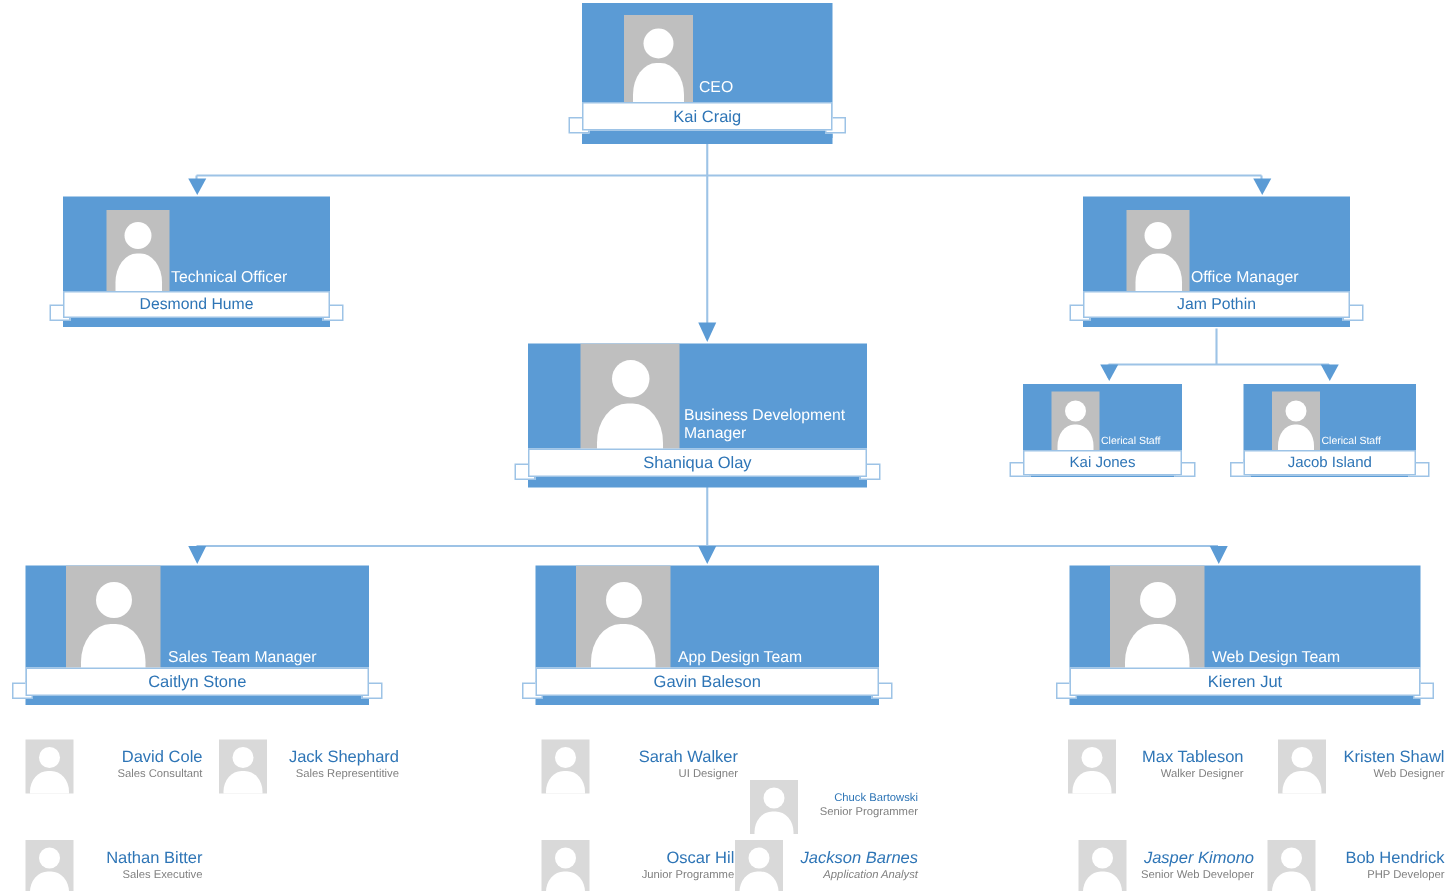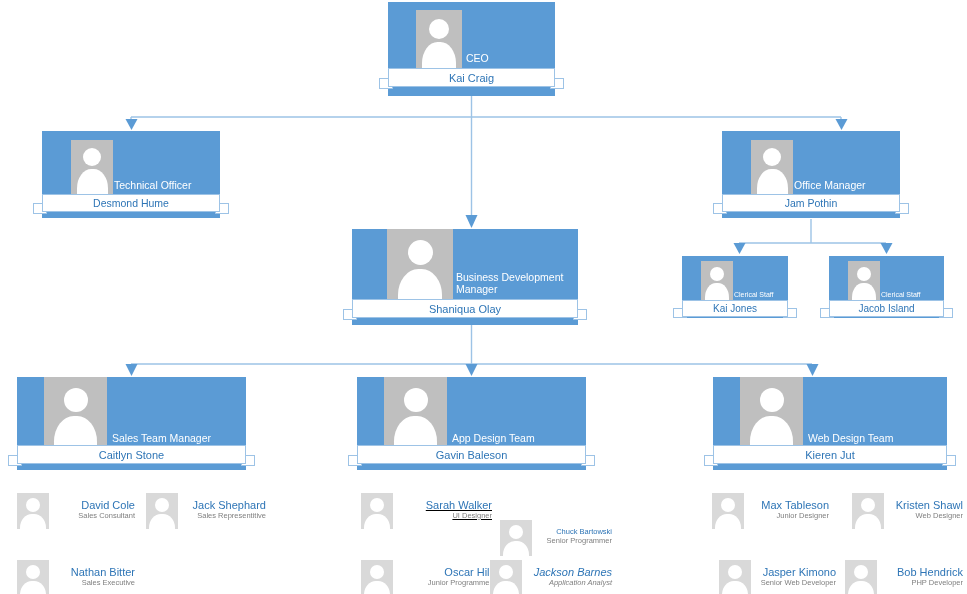--- a/index.html
+++ b/index.html
@@ -361,21 +361,21 @@
       <span class="staff-name" style="font-size:11px;">Nathan Bitter</span>
       <span class="staff-role" style="font-size:7.5px;">Sales Executive</span>
     </div>
   </div>
 
   <div class="staff" style="left:361px; top:493px; width:131px; height:36px;">
     <div class="staff-photo" style="width:32px; height:36px;">
       <div class="avatar-head" style="left:9px; top:5px; width:14px; height:14px;"></div>
       <div class="avatar-shoulders" style="left:3px; top:21px; width:26px; height:22px;"></div>
     </div>
-    <div class="staff-text" style="top:6px;text-decoration:underline;">
+    <div class="staff-text" style="top:6px;">
       <span class="staff-name" style="font-size:11px;">Sarah Walker</span>
       <span class="staff-role" style="font-size:7.5px;">UI Designer</span>
     </div>
   </div>
 
   <div class="staff" style="left:500px; top:520px; width:112px; height:36px;">
     <div class="staff-photo" style="width:32px; height:36px;">
       <div class="avatar-head" style="left:9px; top:5px; width:14px; height:14px;"></div>
       <div class="avatar-shoulders" style="left:3px; top:21px; width:26px; height:22px;"></div>
     </div>
@@ -407,42 +407,42 @@
     </div>
   </div>
 
   <div class="staff" style="left:698px; top:493px; width:117px; height:36px;margin-left:14px;">
     <div class="staff-photo" style="width:32px; height:36px;">
       <div class="avatar-head" style="left:9px; top:5px; width:14px; height:14px;"></div>
       <div class="avatar-shoulders" style="left:3px; top:21px; width:26px; height:22px;"></div>
     </div>
     <div class="staff-text" style="top:6px;">
       <span class="staff-name" style="font-size:11px;">Max Tableson</span>
-      <span class="staff-role" style="font-size:7.5px;">Junior Designer</span>
+      <span class="staff-role" style="font-size:7.5px;">Walker Designer</span>
     </div>
   </div>
 
   <div class="staff" style="left:852px; top:493px; width:111px; height:36px;">
     <div class="staff-photo" style="width:32px; height:36px;">
       <div class="avatar-head" style="left:9px; top:5px; width:14px; height:14px;"></div>
       <div class="avatar-shoulders" style="left:3px; top:21px; width:26px; height:22px;"></div>
     </div>
     <div class="staff-text" style="top:6px;">
       <span class="staff-name" style="font-size:11px;">Kristen Shawl</span>
       <span class="staff-role" style="font-size:7.5px;">Web Designer</span>
     </div>
   </div>
 
   <div class="staff" style="left:719px; top:560px; width:117px; height:36px;">
     <div class="staff-photo" style="width:32px; height:36px;">
       <div class="avatar-head" style="left:9px; top:5px; width:14px; height:14px;"></div>
       <div class="avatar-shoulders" style="left:3px; top:21px; width:26px; height:22px;"></div>
     </div>
     <div class="staff-text" style="top:6px;">
-      <span class="staff-name" style="font-size:11px;">Jasper Kimono</span>
+      <span class="staff-name" style="font-size:11px;font-style:italic;">Jasper Kimono</span>
       <span class="staff-role" style="font-size:7.5px;">Senior Web Developer</span>
     </div>
   </div>
 
   <div class="staff" style="left:845px; top:560px; width:118px; height:36px;">
     <div class="staff-photo" style="width:32px; height:36px;">
       <div class="avatar-head" style="left:9px; top:5px; width:14px; height:14px;"></div>
       <div class="avatar-shoulders" style="left:3px; top:21px; width:26px; height:22px;"></div>
     </div>
     <div class="staff-text" style="top:6px;">

